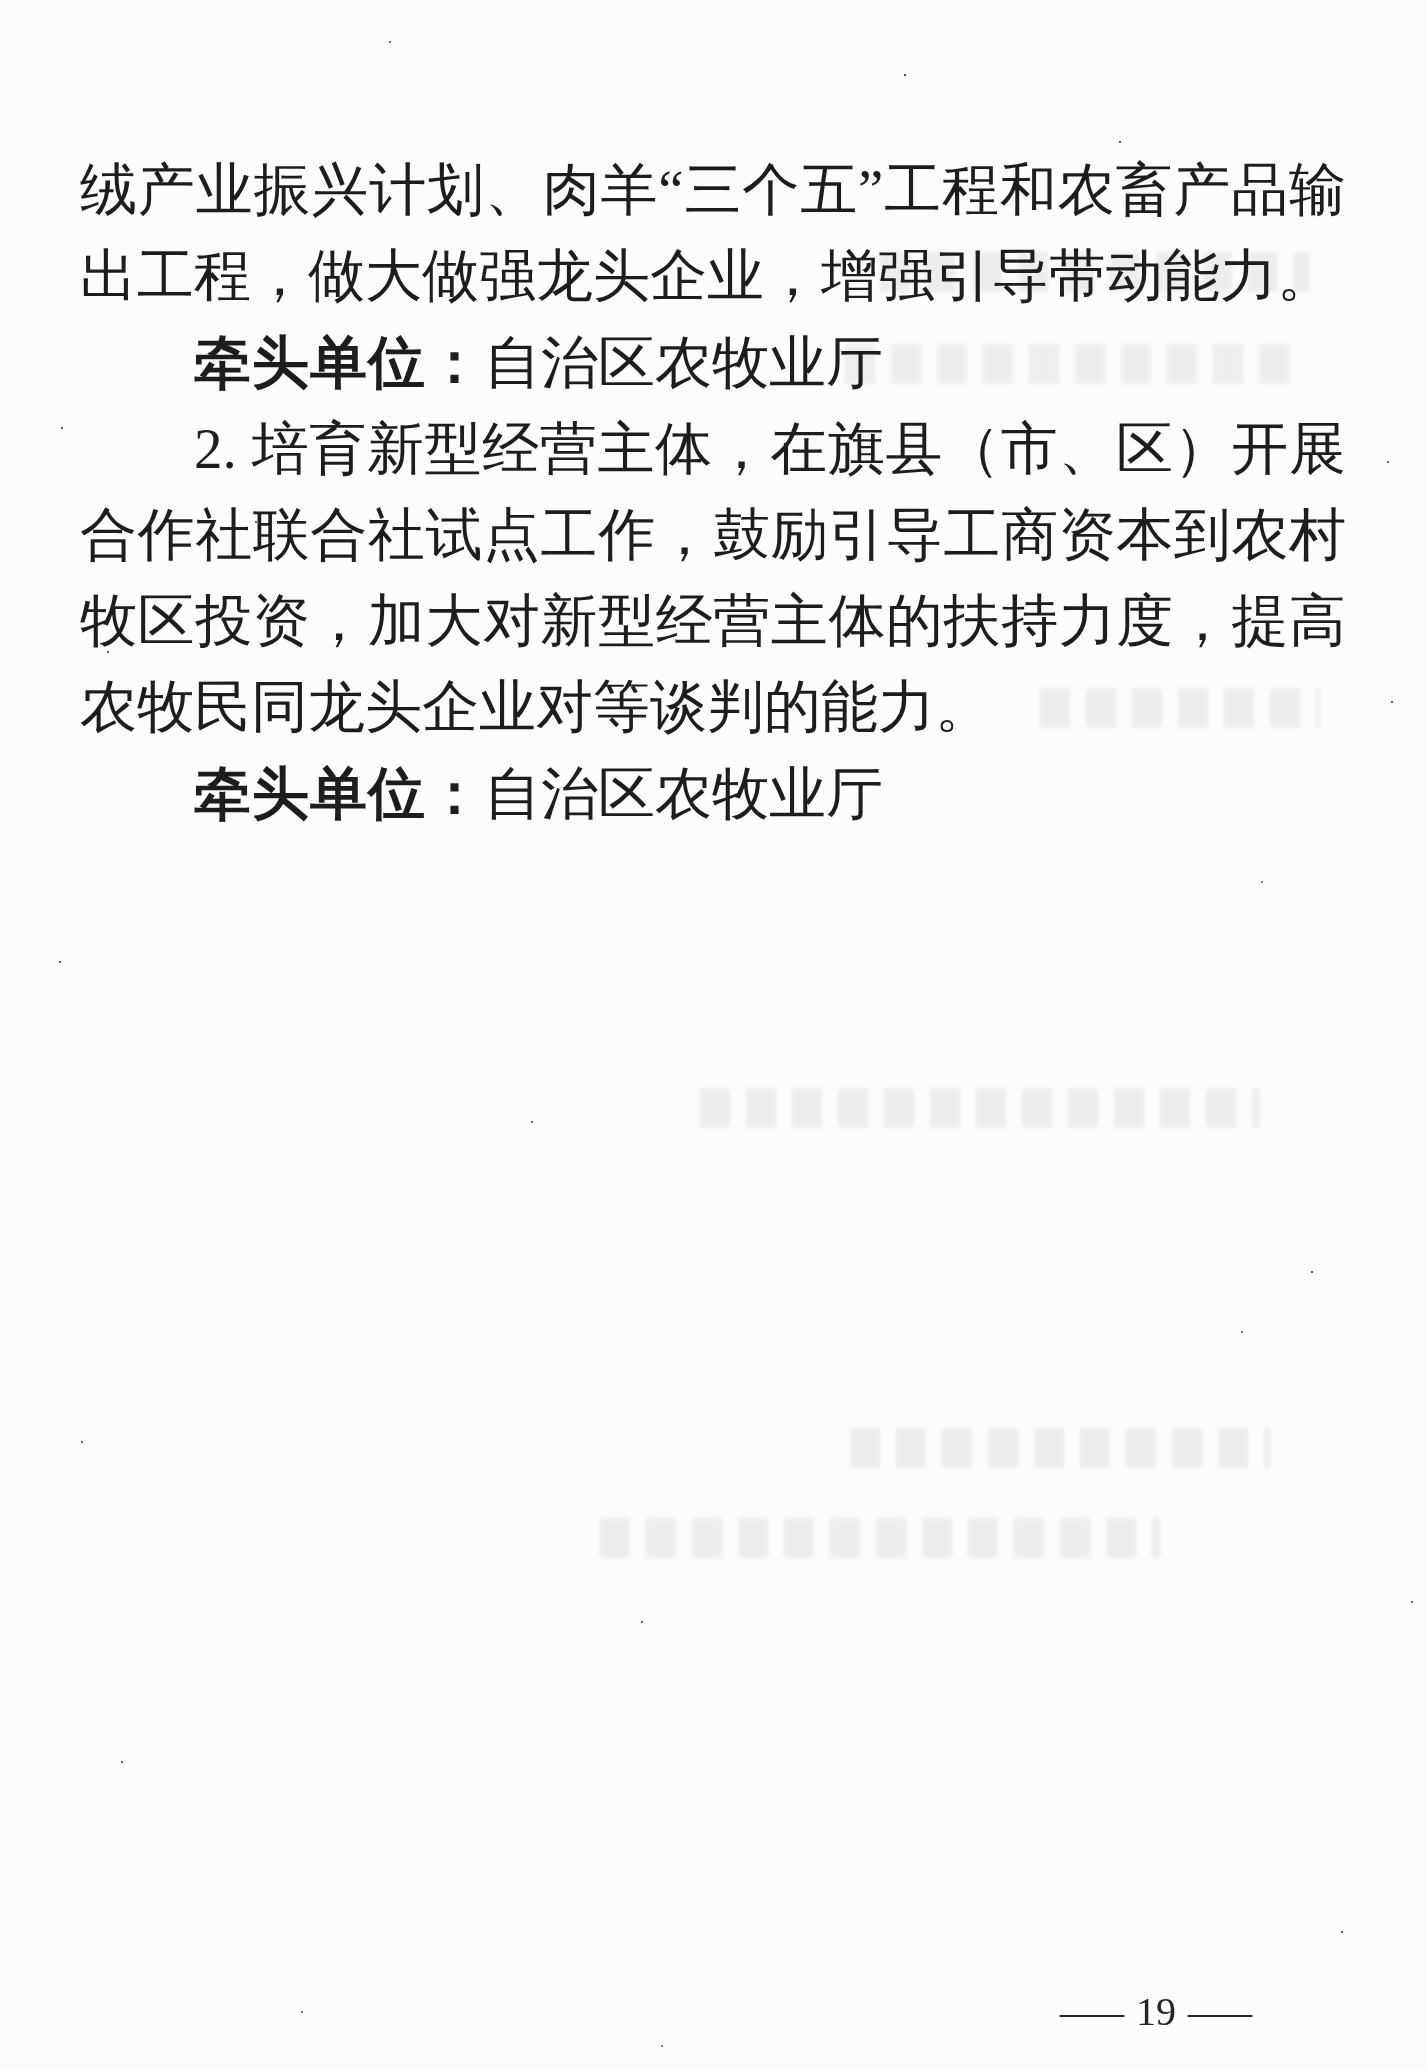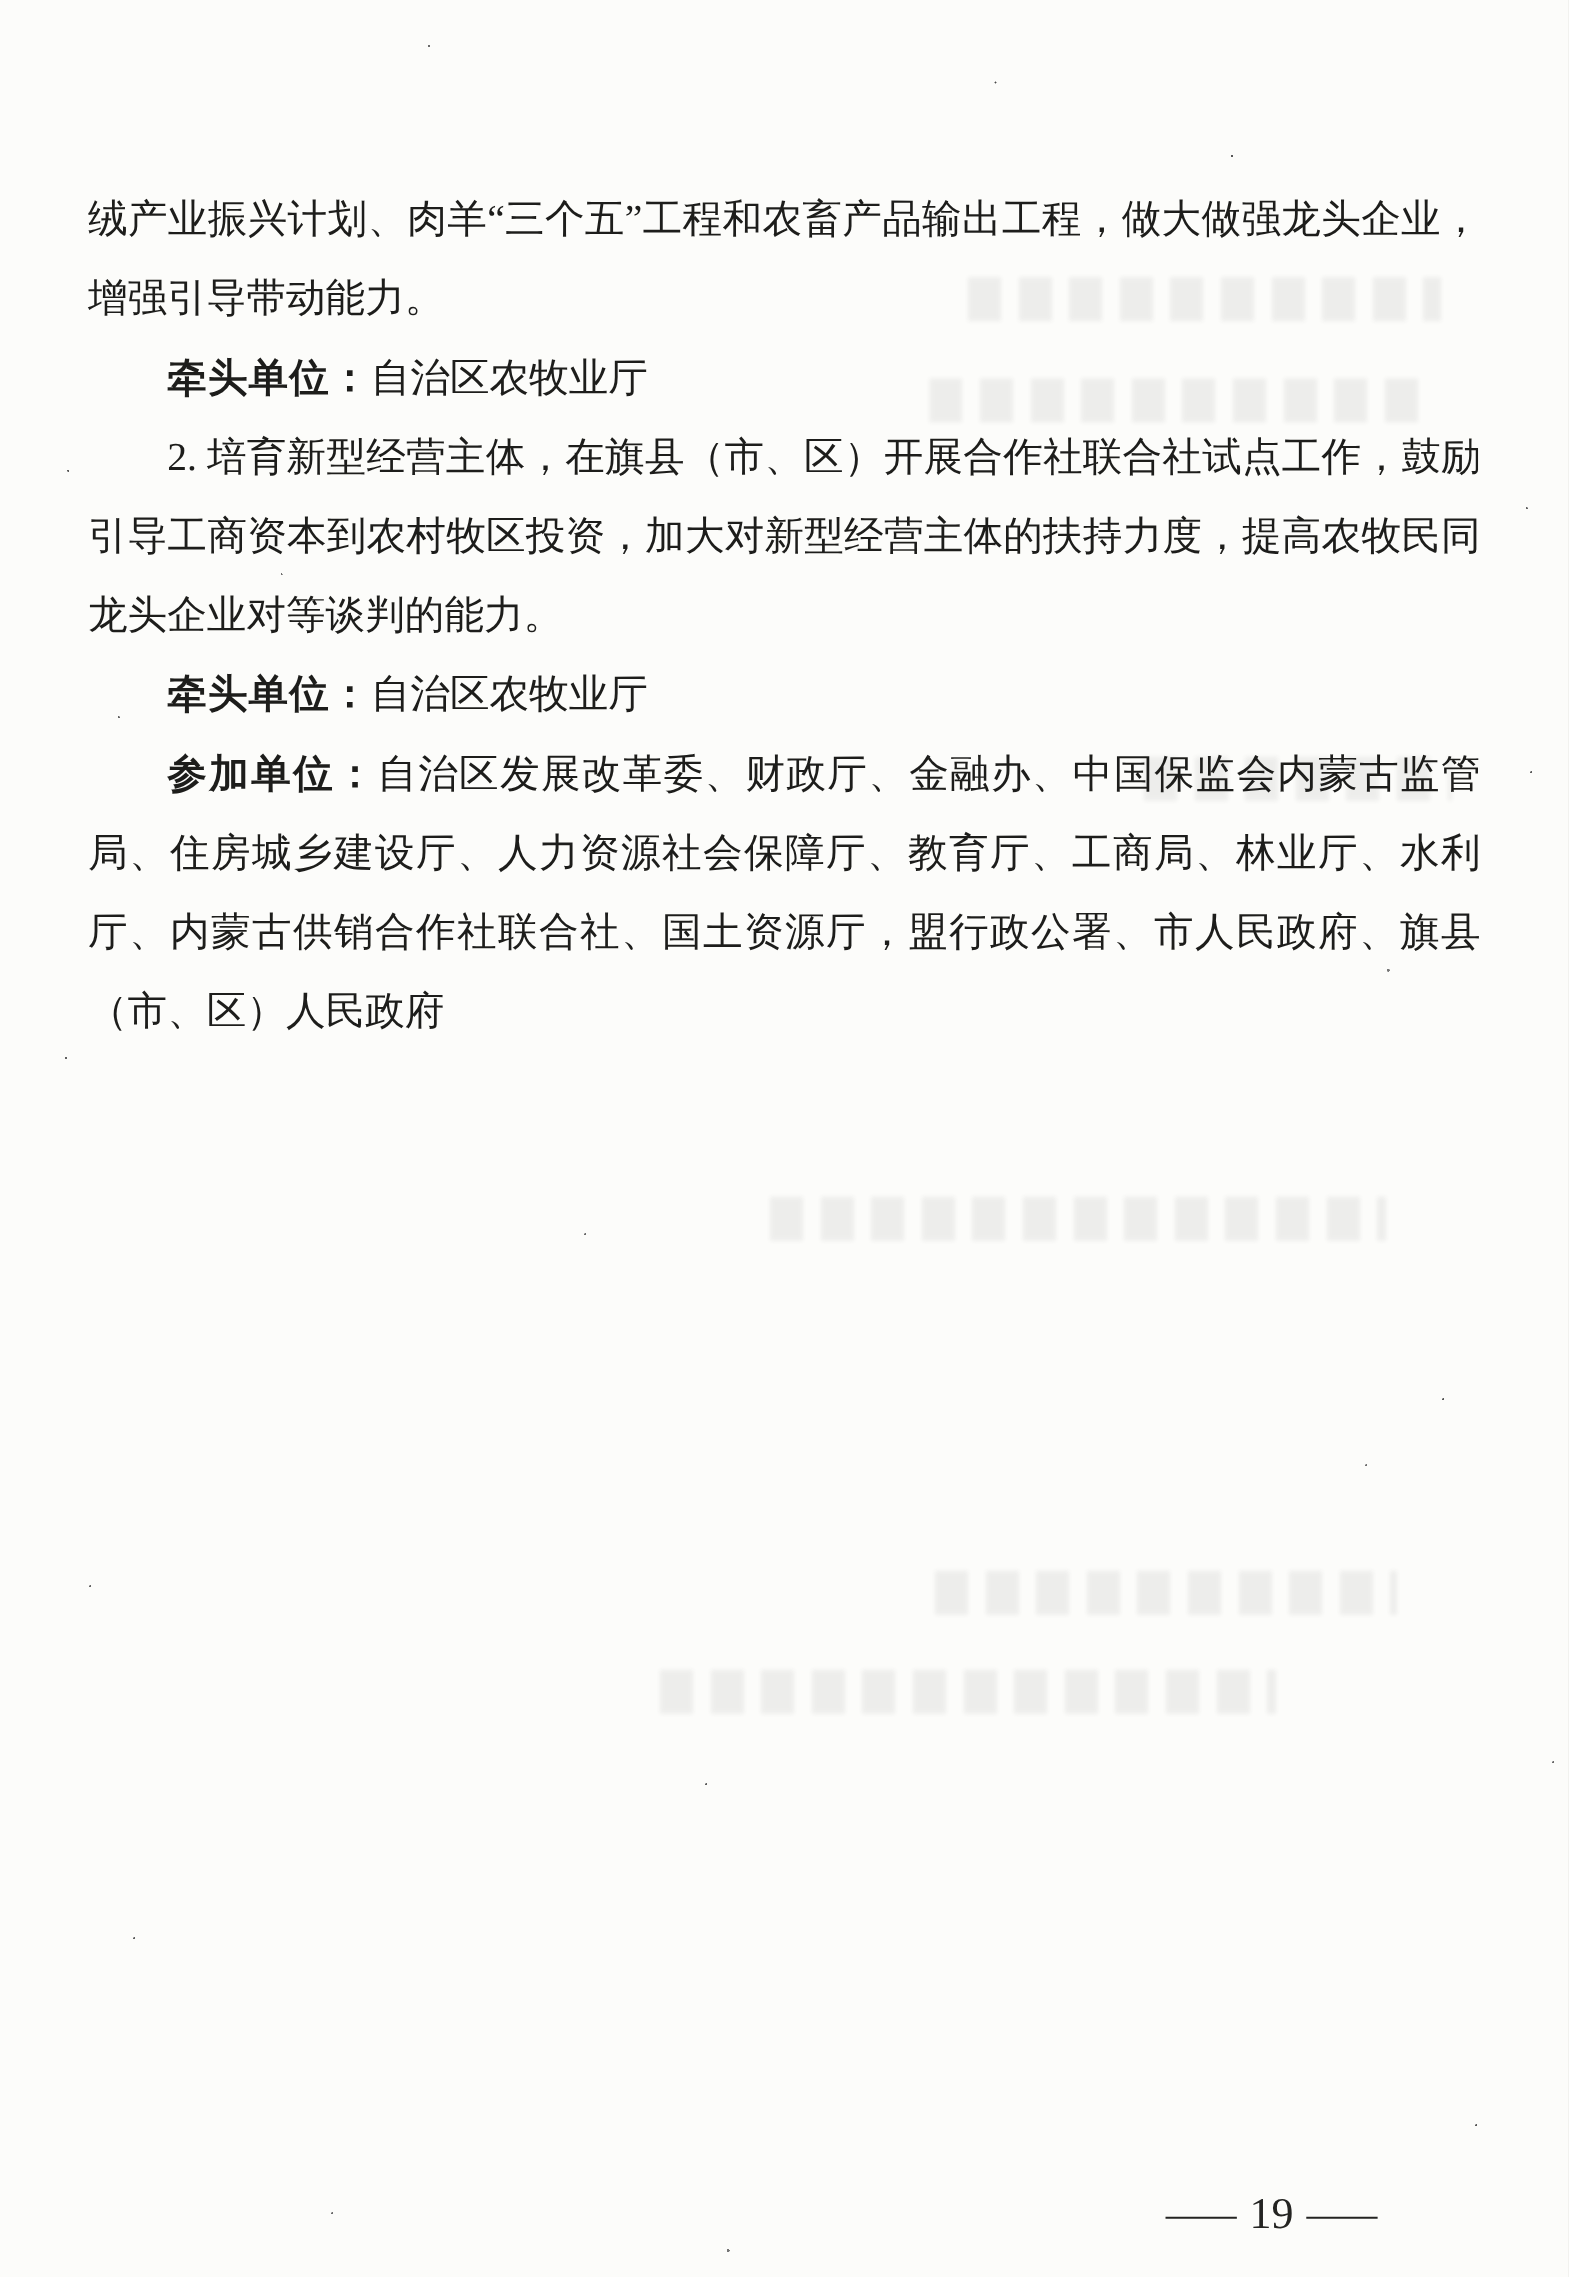--- a/index.html
+++ b/index.html
@@ -57,24 +57,24 @@
   .g1 { top: 252px;  left: 880px;  width: 430px; }
   .g2 { top: 344px;  left: 845px;  width: 455px; }
   .g3 { top: 688px;  left: 1040px; width: 280px; }
   .g4 { top: 1088px; left: 700px;  width: 560px; }
   .g5 { top: 1428px; left: 850px;  width: 420px; }
   .g6 { top: 1518px; left: 600px;  width: 560px; }
 
   .doc-body {
     position: absolute;
     left: 80px;
-    top: 163px;
+    top: 147px;
     width: 1266px;
-    font-size: 36px;
-    line-height: 72px;
+    font-size: 57px;
+    line-height: 86px;
     text-align: justify;
     text-justify: inter-ideograph;
   }
   .para {
     margin: 0;
     text-indent: 2em;
   }
   .para.no-indent {
     text-indent: 0;
   }
@@ -108,21 +108,20 @@
   <div class="ghost g3"></div>
   <div class="ghost g4"></div>
   <div class="ghost g5"></div>
   <div class="ghost g6"></div>
 
   <main class="doc-body">
       <p class="para no-indent">绒产业振兴计划、肉羊“三个五”工程和农畜产品输出工程，做大做强龙头企业，增强引导带动能力。</p>
       <p class="para"><span class="label">牵头单位：</span>自治区农牧业厅</p>
       <p class="para">2. 培育新型经营主体，在旗县（市、区）开展合作社联合社试点工作，鼓励引导工商资本到农村牧区投资，加大对新型经营主体的扶持力度，提高农牧民同龙头企业对等谈判的能力。</p>
       <p class="para"><span class="label">牵头单位：</span>自治区农牧业厅</p>
-      <p class="para"><span class="label">参加单位：</span>自治区发展改革委、财政厅、金融办、中国保监会内蒙古监管局、住房城乡建设厅、人力资源社会保障厅、教育厅、工商局、林业厅、水利厅、内蒙古供销合作社联合社、国土资源厅，盟行政公署、市人民政府、旗县（市、区）人民政府</p>
     </main>
 
   <div class="footer">
     <span class="dash">—</span>
     <span class="num">19</span>
     <span class="dash">—</span>
   </div>
 
 </div>
 

